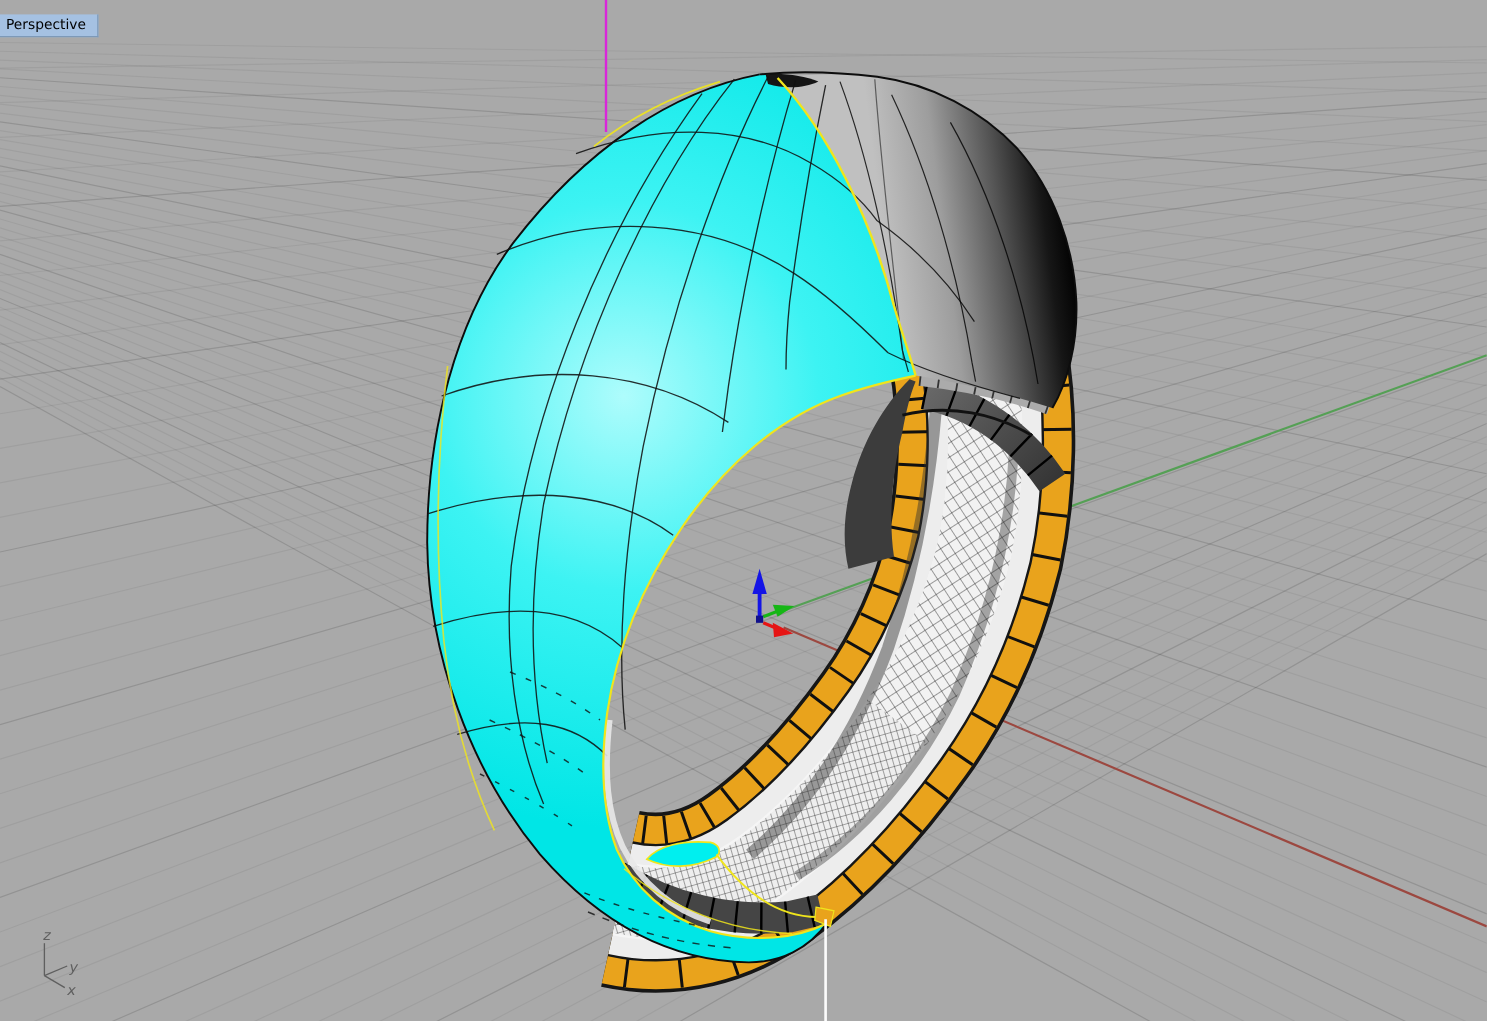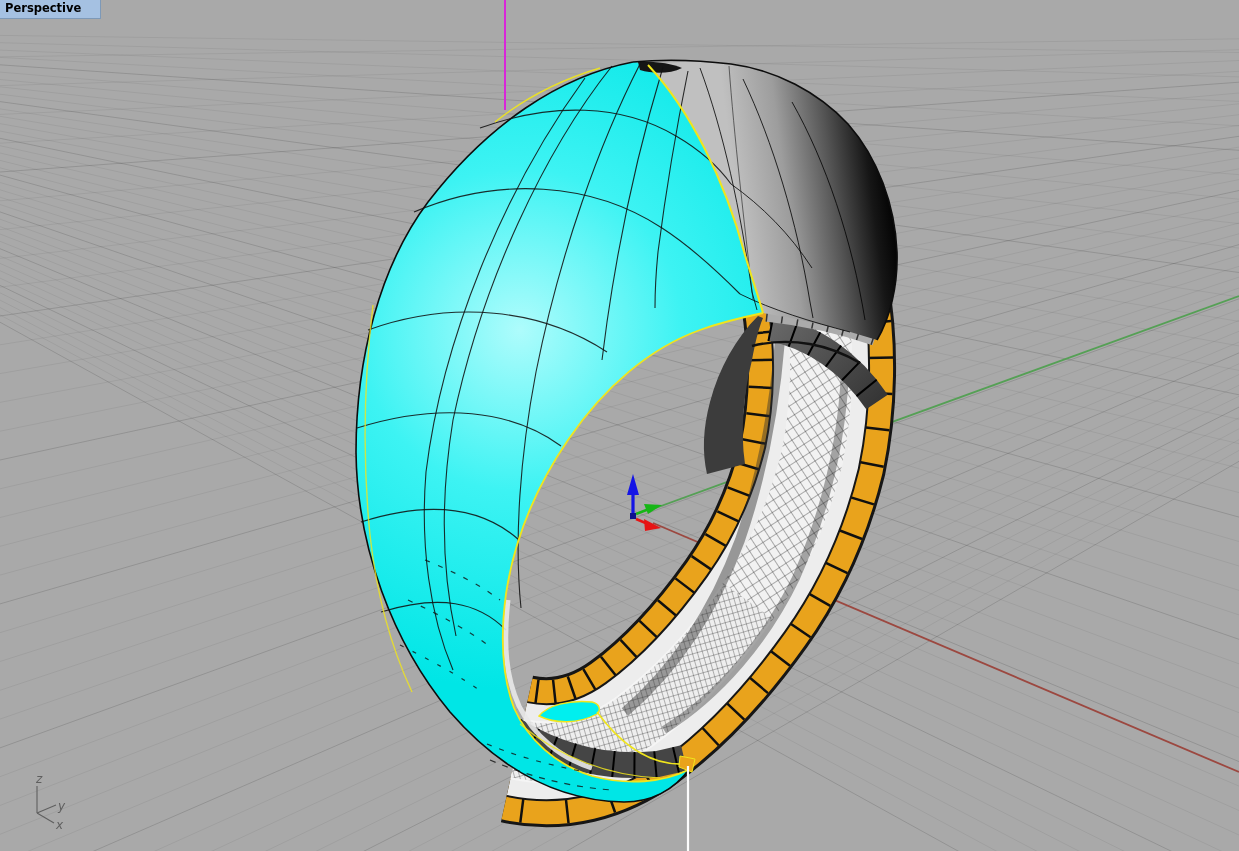--- a/index.html
+++ b/index.html
@@ -1,20 +1,20 @@
 <!DOCTYPE html>
 <html><head>
 <meta charset="utf-8">
 <style>
   html,body{margin:0;padding:0;width:1239px;height:851px;overflow:hidden;
     background:#a9a9a9;font-family:"DejaVu Sans",sans-serif;}
   #viewport{position:relative;width:1239px;height:851px;}
   #scene{position:absolute;left:0;top:0;}
-  #vp-label{position:absolute;left:0;top:0;background:#a5c1e2;color:#000;
-    font-size:11.5px;font-weight:bold;padding:2px 19px 3px 5px;line-height:13px;
+  #vp-label{position:absolute;left:0;top:12px;background:#a5c1e2;color:#000;
+    font-size:11.5px;font-weight:normal;padding:2px 9px 3px 5px;line-height:13px;
     border-right:1px solid #7d99b8;border-bottom:1px solid #7d99b8;}
   .iso{fill:none;stroke:#111;stroke-width:1.1;opacity:.88}
   .isog{fill:none;stroke:#000;stroke-width:1;opacity:.8}
   .dashrow{fill:none;stroke:#101010;stroke-width:1.2;opacity:.8}
   .gridline{stroke:#000;stroke-width:1}
   .axis-ic{stroke:#5f5f5f;stroke-width:1.1;fill:none}
   .axis-ic-t{fill:#5f5f5f;font-size:12px;font-style:italic;font-family:"DejaVu Sans",sans-serif}
 </style>
 </head>
 <body>

